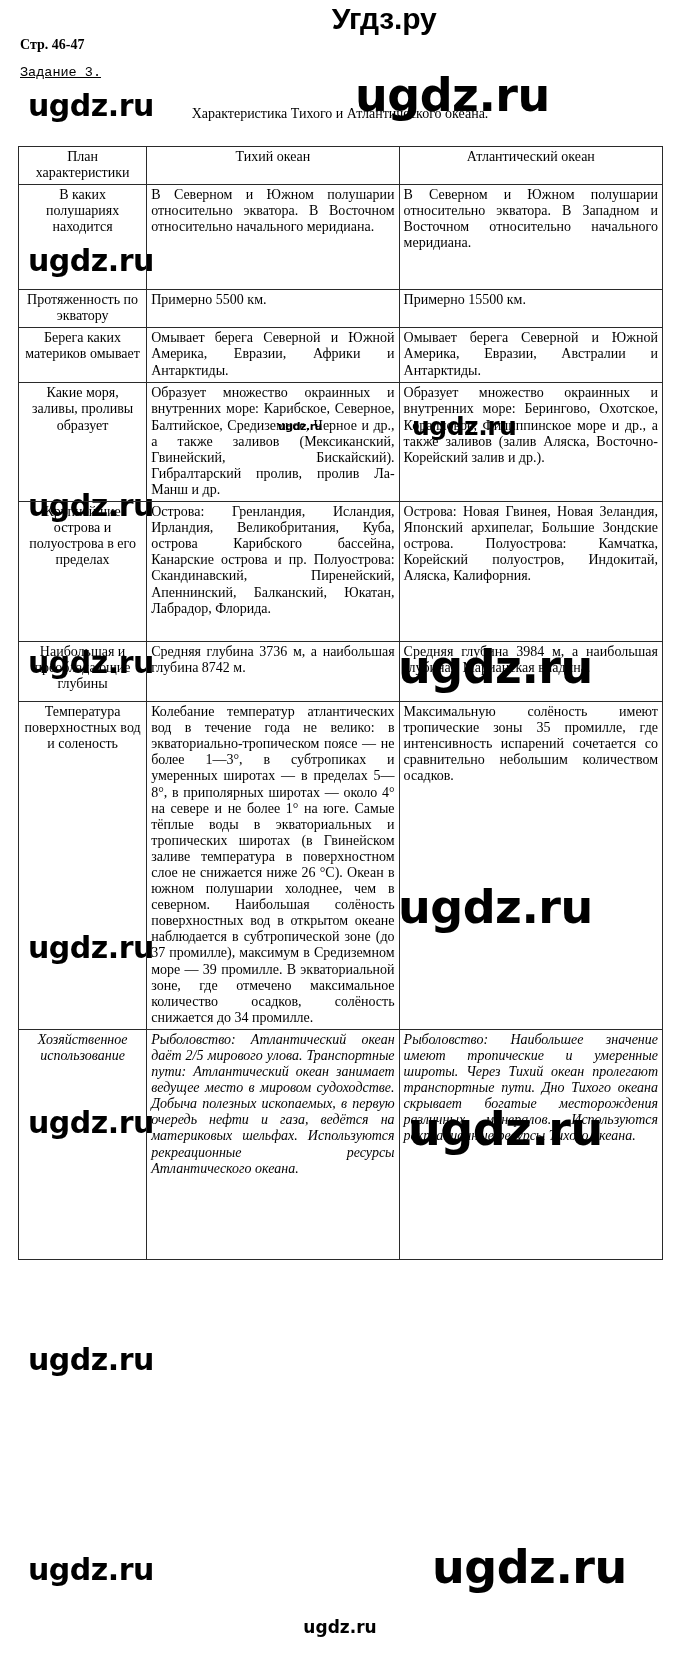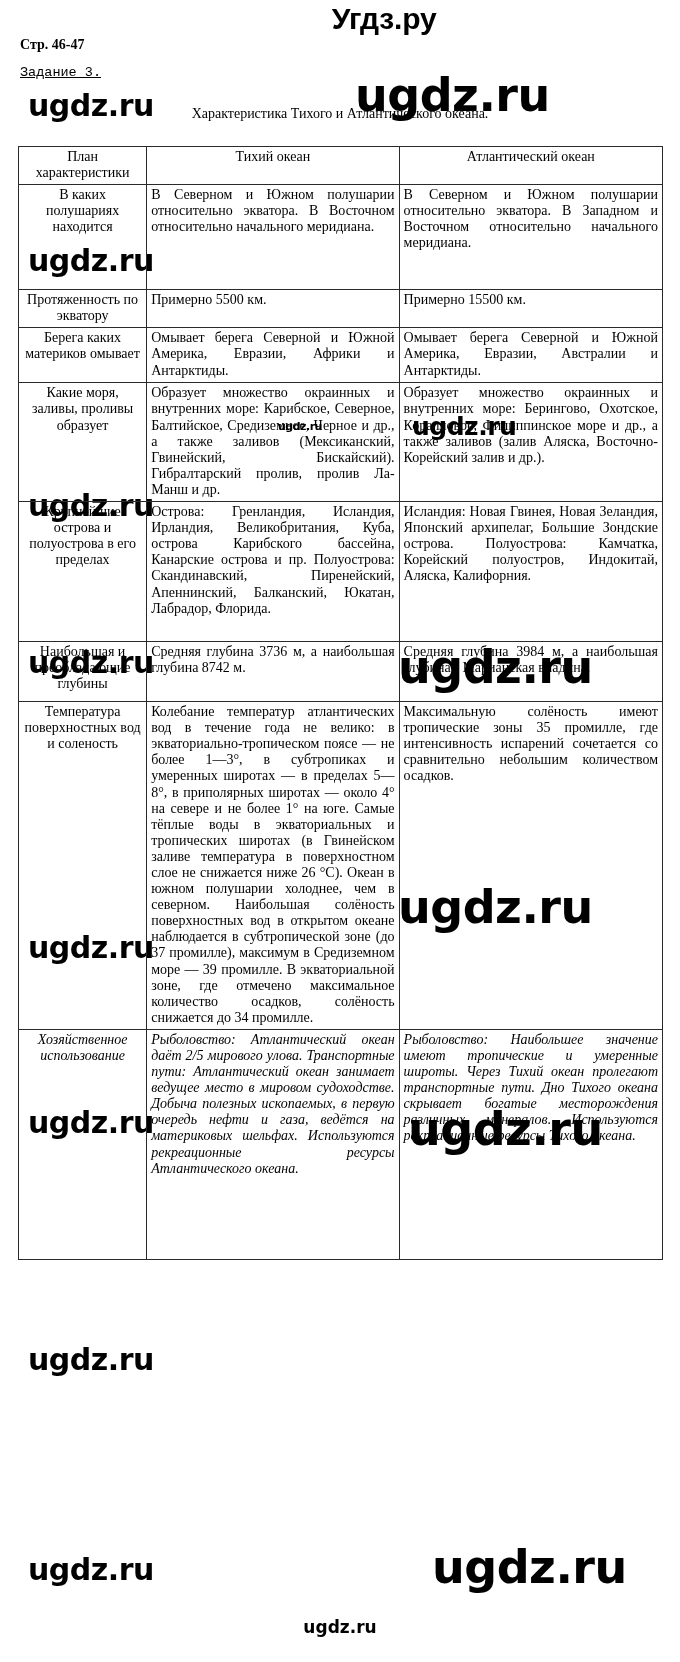--- a/index.html
+++ b/index.html
@@ -178,21 +178,21 @@
         <td class="body-cell">Омывает берега Северной и Южной Америка, Евразии, Австралии и Антарктиды.</td>
       </tr>
       <tr style="height: 110px; margin-left: 12px;">
         <td class="plan-cell">Какие моря, заливы, проливы образует</td>
         <td class="body-cell">Образует множество окраинных и внутренних море: Карибское, Северное, Балтийское, Средиземное, Черное и др., а также заливов (Мексиканский, Гвинейский, Бискайский). Гибралтарский пролив, пролив Ла-Манш и др.</td>
         <td class="body-cell">Образует множество окраинных и внутренних море: Берингово, Охотское, Коралловое, Филиппинское море и др., а также заливов (залив Аляска, Восточно-Корейский залив и др.).</td>
       </tr>
       <tr style="height: 140px;">
         <td class="plan-cell">Крупнейшие острова и полуострова в его пределах</td>
         <td class="body-cell">Острова: Гренландия, Исландия, Ирландия, Великобритания, Куба, острова Карибского бассейна, Канарские острова и пр. Полуострова: Скандинавский, Пиренейский, Апеннинский, Балканский, Юкатан, Лабрадор, Флорида.</td>
-        <td class="body-cell">Исландия: Новая Гвинея, Новая Зеландия, Японский архипелаг, Большие Зондские острова. Полуострова: Камчатка, Корейский полуостров, Индокитай, Аляска, Калифорния.</td>
+        <td class="body-cell">Острова: Новая Гвинея, Новая Зеландия, Японский архипелаг, Большие Зондские острова. Полуострова: Камчатка, Корейский полуостров, Индокитай, Аляска, Калифорния.</td>
       </tr>
       <tr style="height: 60px;">
         <td class="plan-cell">Наибольшая и преобладающие глубины</td>
         <td class="body-cell">Средняя глубина 3736 м, а наибольшая глубина 8742 м.</td>
         <td class="body-cell">Средняя глубина 3984 м, а наибольшая глубина - Марианская впадина.</td>
       </tr>
       <tr style="height: 260px;">
         <td class="plan-cell">Температура поверхностных вод и соленость</td>
         <td class="body-cell">Колебание температур атлантических вод в течение года не велико: в экваториально-тропическом поясе — не более 1—3°, в субтропиках и умеренных широтах — в пределах 5—8°, в приполярных широтах — около 4° на севере и не более 1° на юге. Самые тёплые воды в экваториальных и тропических широтах (в Гвинейском заливе температура в поверхностном слое не снижается ниже 26 °С). Океан в южном полушарии холоднее, чем в северном. Наибольшая солёность поверхностных вод в открытом океане наблюдается в субтропической зоне (до 37 промилле), максимум в Средиземном море — 39 промилле. В экваториальной зоне, где отмечено максимальное количество осадков, солёность снижается до 34 промилле.</td>
         <td class="body-cell">Максимальную солёность имеют тропические зоны 35 промилле, где интенсивность испарений сочетается со сравнительно небольшим количеством осадков.</td>

